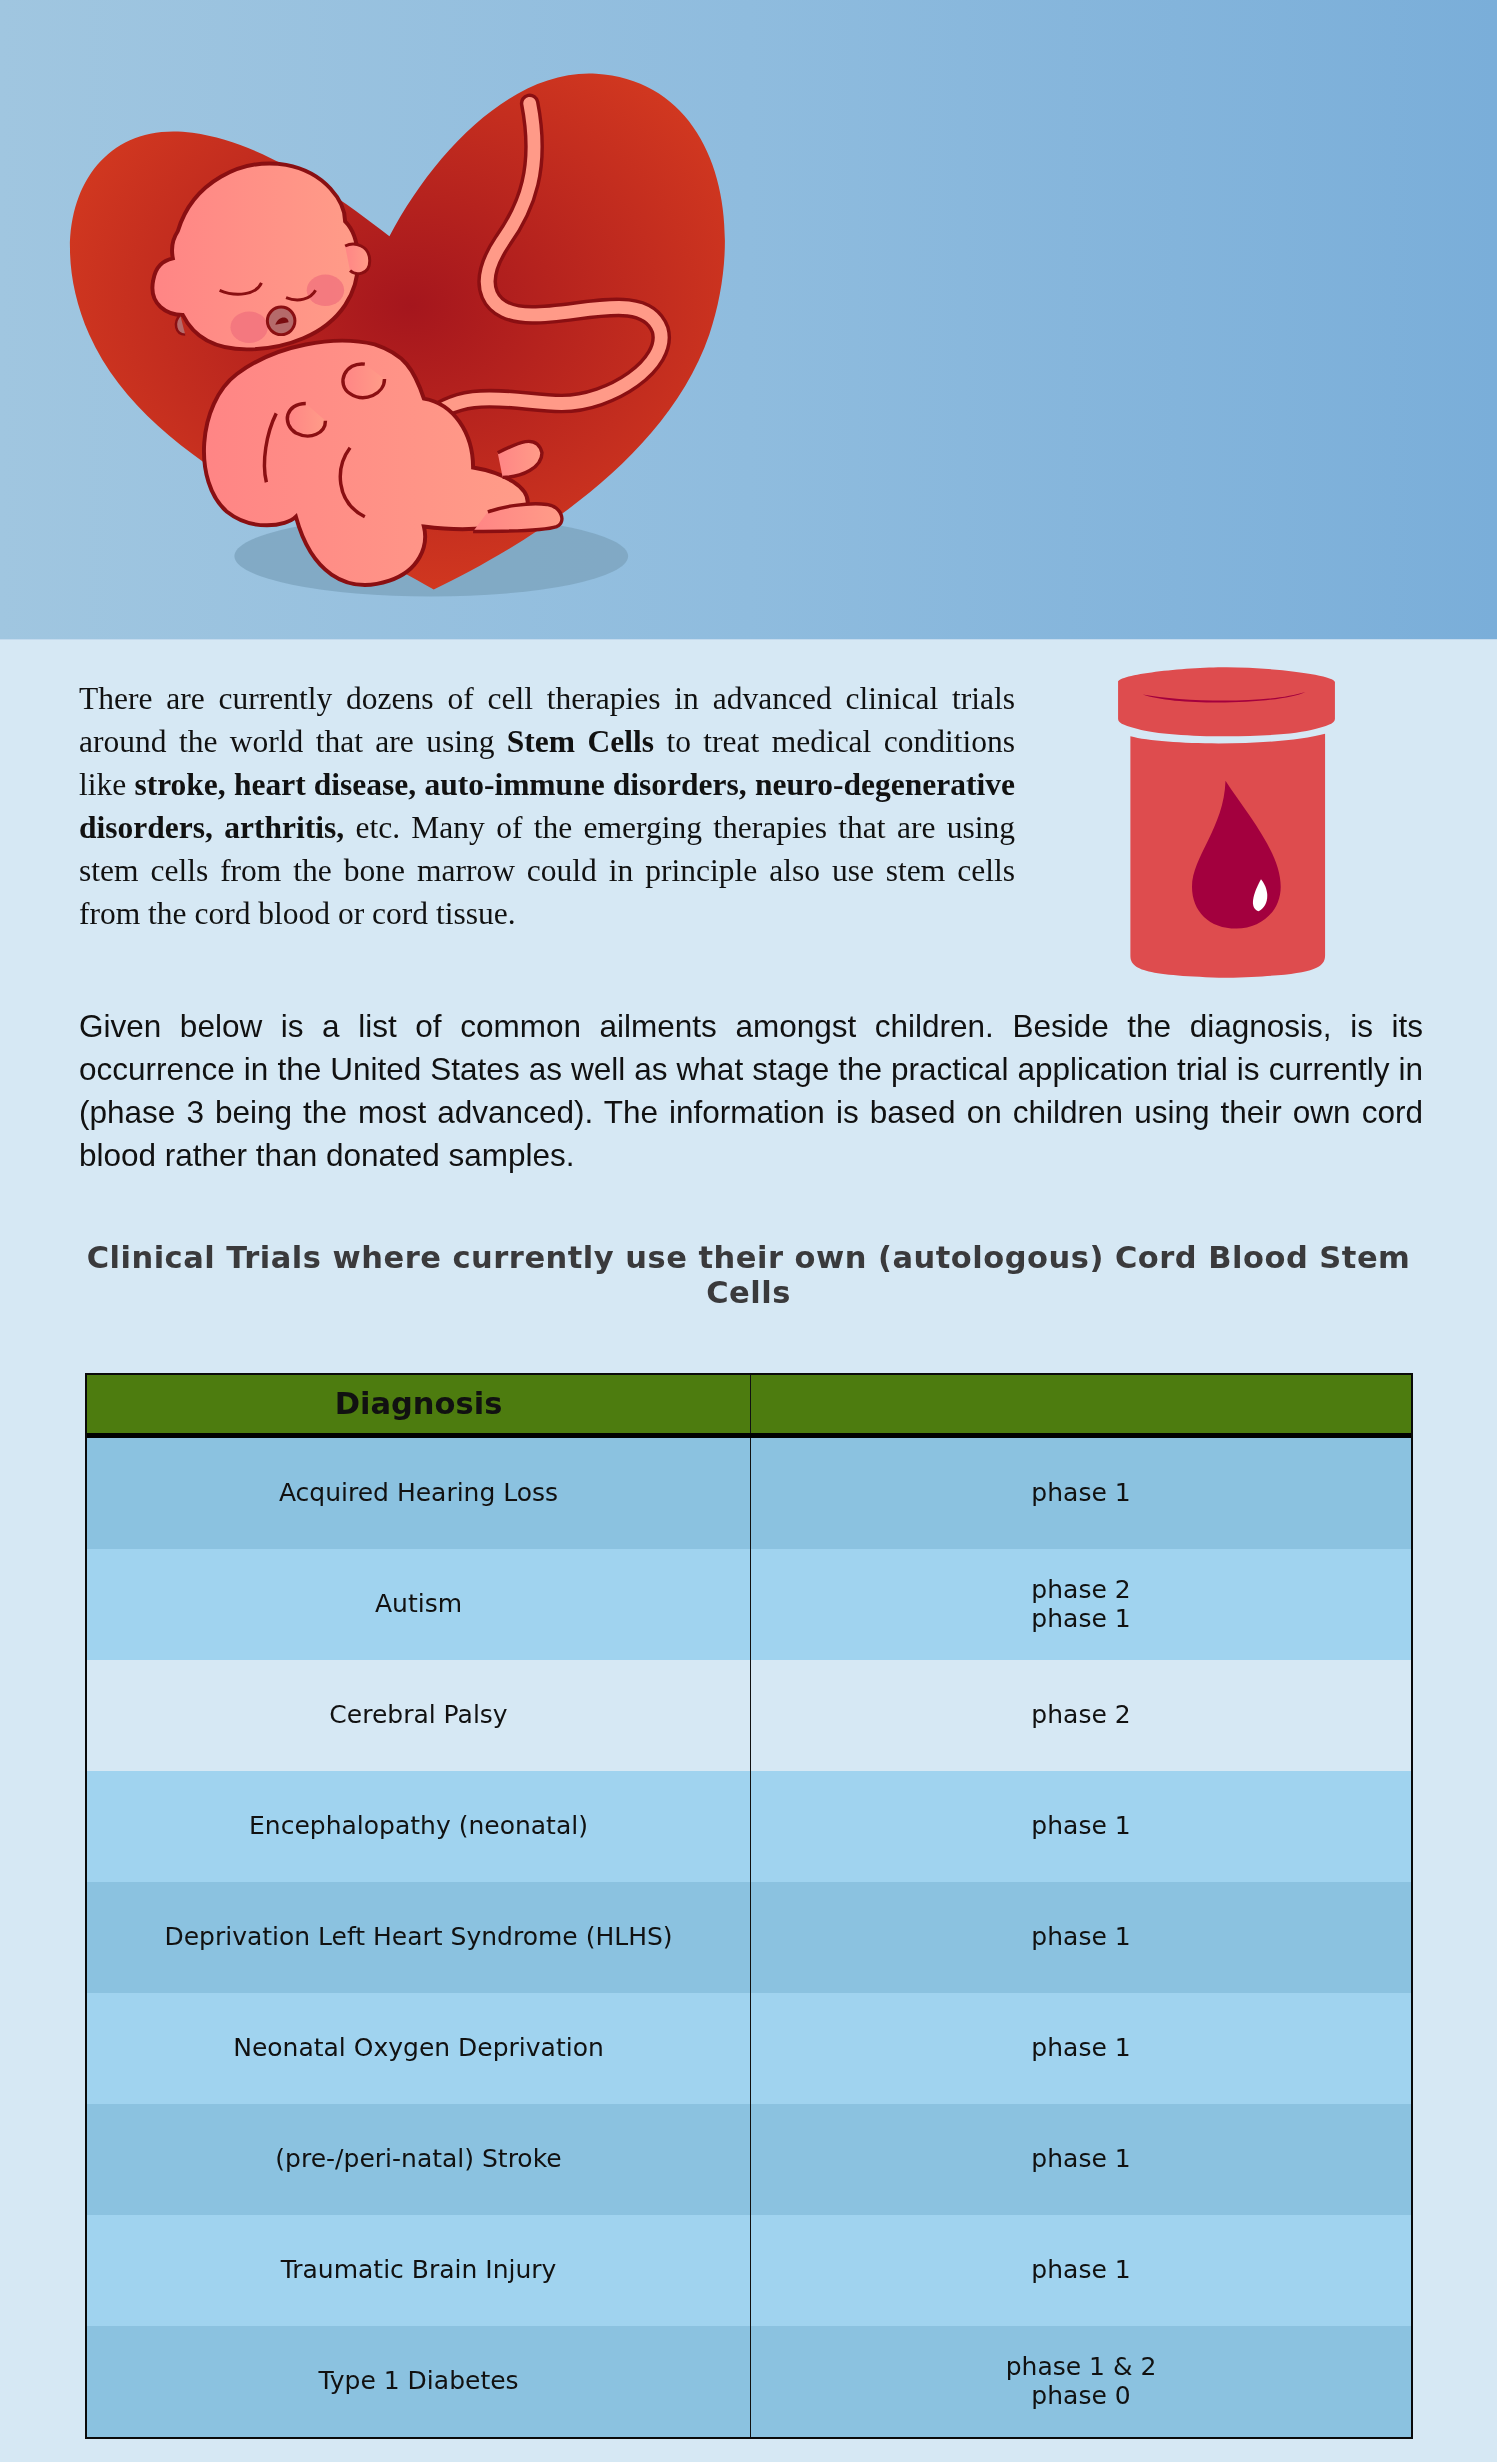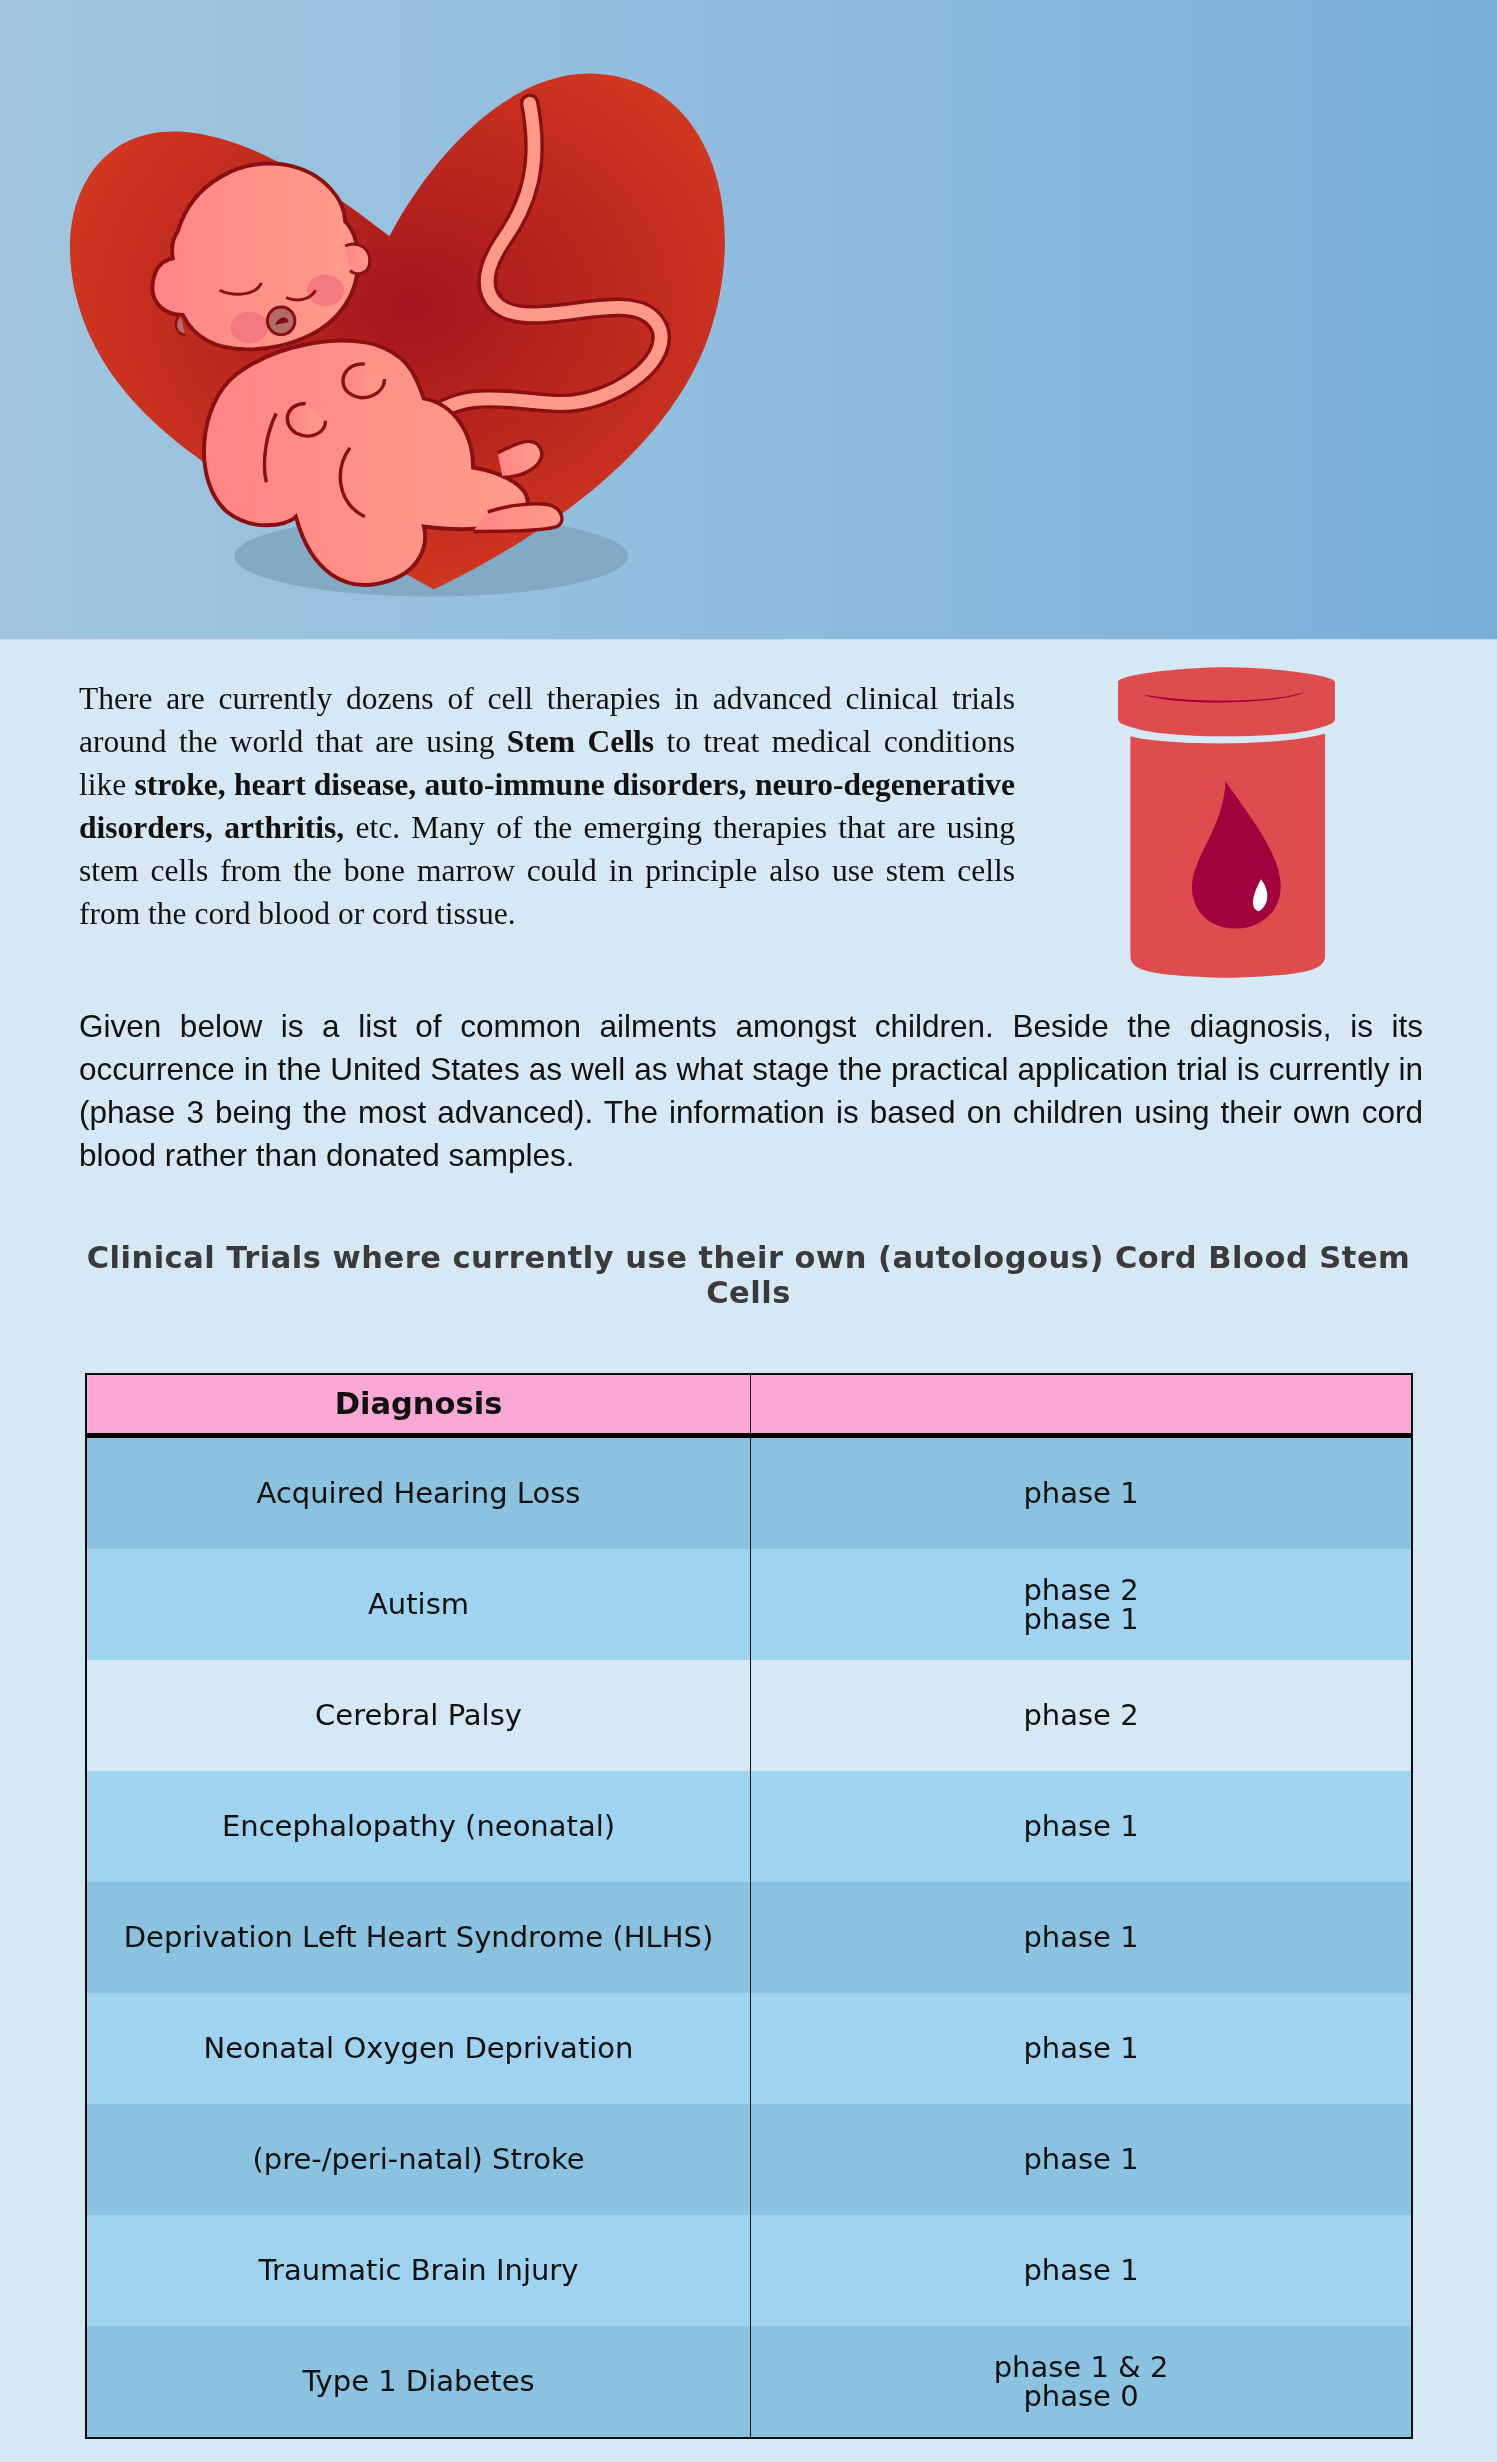--- a/index.html
+++ b/index.html
@@ -42,30 +42,30 @@
     text-align: justify;
   }
   .table-title {
     position: absolute; left: 74px; top: 1240px; width: 1349px; text-align: center;
     font-family: "DejaVu Sans", sans-serif; font-weight: 700; font-size: 30.5px;
     color: #3a3a3c; letter-spacing: 0.5px;
   }
   
   .trials {
     position: absolute; left: 85px; top: 1373px; width: 1328px;
-    border: 2.5px solid #0a0a0a; background: #f9a8d4;
+    border: 2.5px solid #0a0a0a; background: #4d7c0f;
   }
   .thead { display: flex; height: 63px; border-bottom: 5.9px solid #000; }
   .thead .cell {
     font-weight: 700; font-size: 30.5px; color: #111;
   }
   .row { display: flex; height: 111px; }
   .cell {
     flex: 1; display: flex; flex-direction: column; align-items: center; justify-content: center;
-    font-family: "DejaVu Sans", sans-serif; font-size: 29px; line-height: 28.6px; color: #111; text-align: center;
+    font-family: "DejaVu Sans", sans-serif; font-size: 25px; line-height: 28.6px; color: #111; text-align: center;
   }
   .cell.left { border-right: 1.5px solid #111; width: 664px; flex: none; }
   .row.dark { background: #8bc2e0; }
   .row.mid  { background: #a0d3ef; }
   .row.pale { background: #d6e8f4; }
 </style>
 </head>
 <body>
 
 <header class="hero">

